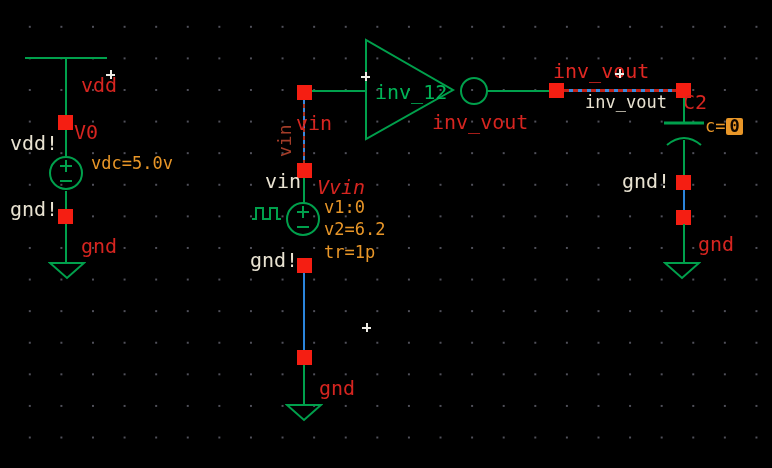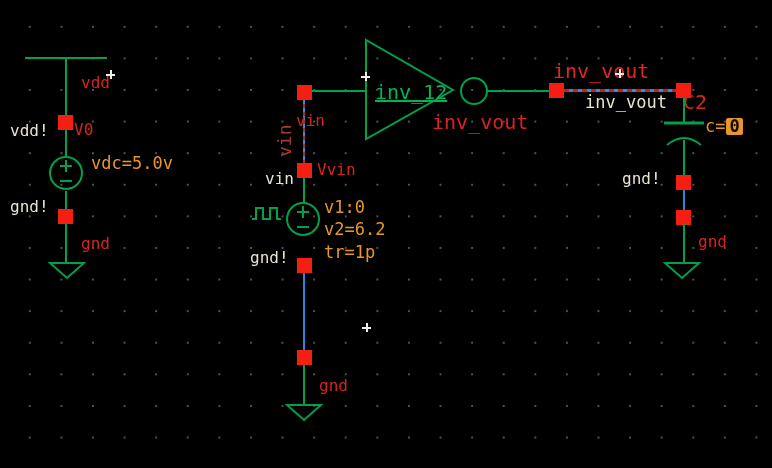--- a/index.html
+++ b/index.html
@@ -11,21 +11,21 @@
     background-position:14px 11px;
     font-family:"DejaVu Sans Mono",monospace;
   }
   .t{position:absolute;white-space:nowrap;line-height:1;letter-spacing:0px;}
   .red{color:#d62520;}
   .brightred{color:#e02722;}
   .white{color:#e9e3d2;}
   .orange{color:#e89628;}
   .greentxt{color:#00b457;}
   .darkred{color:#a23c28;}
-  .f16{font-size:16px;}
+  .f16{font-size:20px;}
   .f17{font-size:17px;}
   .f18{font-size:18px;}
   .f20{font-size:20px;}
   .wire{position:absolute;background:#00a04c;}
   .bluewire{position:absolute;background:#2b85dc;}
   .dashv{position:absolute;background:repeating-linear-gradient(180deg,#3a8ade 0 4px,#a83220 4px 8px);}
   .dashh{position:absolute;background:repeating-linear-gradient(90deg,#c32218 0 5px,#3a8ade 5px 9px);}
   .pin{position:absolute;width:15px;height:15px;background:#f51e12;}
   .pm{position:absolute;width:9px;height:9px;}
   .pm .h{position:absolute;left:0;top:4px;width:9px;height:2px;background:#efede6;}
@@ -42,21 +42,21 @@
 
   <div class="wire" style="left:25px;top:57px;width:82px;height:2px;"></div>
   <div class="wire" style="left:65px;top:57px;width:2px;height:59px;"></div>
   <div class="t red f16" style="left:81px;top:75px;">vdd</div>
   <div class="pm" style="left:106px;top:70px;">
       <div class="h"></div>
       <div class="v"></div>
     </div>
 
   <div class="pin" style="left:58px;top:115px;"></div>
-  <div class="t white f16" style="left:10px;top:123px;text-align:right;">vdd!</div>
+  <div class="t white f16" style="left:10px;top:133px;text-align:right;">vdd!</div>
   <div class="t red f16" style="left:74px;top:122px;text-align:center;">V0</div>
 
   <div class="wire" style="left:65px;top:130px;width:2px;height:26px;"></div>
   <svg class="sym" style="left:47px;top:154px;" width="38" height="38">
     <circle cx="19" cy="19" r="16" stroke="#00a04c" stroke-width="2" fill="none"></circle>
     <line x1="13" y1="12" x2="25" y2="12" stroke="#00a04c" stroke-width="2"></line>
     <line x1="19" y1="6" x2="19" y2="18" stroke="#00a04c" stroke-width="2"></line>
     <line x1="13" y1="27" x2="25" y2="27" stroke="#00a04c" stroke-width="2"></line>
   </svg>
   <div class="t orange f17" style="left:91px;top:155px;">vdc=5.0v</div>
@@ -72,21 +72,21 @@
   </svg>
 
   <div class="pin" style="left:297px;top:85px;"></div>
   <div class="wire" style="left:312px;top:90px;width:54px;height:2px;"></div>
   <div class="dashv" style="left:303px;top:100px;width:2px;height:63px;"></div>
   <div class="t darkred f18 rot" style="left:276px;top:157px;">vin</div>
   <div class="t red f16" style="left:296px;top:113px;">vin</div>
 
   <div class="pin" style="left:297px;top:163px;"></div>
   <div class="t white f16" style="left:265px;top:171px;">vin</div>
-  <div class="t red f16" style="left:317px;top:162px;">Vvin</div>
+  <div class="t red f16" style="left:317px;top:177px;font-style:italic;">Vvin</div>
 
   <div class="wire" style="left:303px;top:178px;width:2px;height:25px;"></div>
   <svg class="sym" style="left:251px;top:205px;" width="31" height="17">
     <polyline points="1,14 5,14 5,3 12,3 12,14 19,14 19,3 26,3 26,14 30,14" stroke="#00a04c" stroke-width="2" fill="none"></polyline>
   </svg>
   <svg class="sym" style="left:284px;top:200px;" width="38" height="38">
     <circle cx="19" cy="19" r="16" stroke="#00a04c" stroke-width="2" fill="none"></circle>
     <line x1="13" y1="12" x2="25" y2="12" stroke="#00a04c" stroke-width="2"></line>
     <line x1="19" y1="6" x2="19" y2="18" stroke="#00a04c" stroke-width="2"></line>
     <line x1="13" y1="27" x2="25" y2="27" stroke="#00a04c" stroke-width="2"></line>
@@ -110,21 +110,21 @@
     </div>
 
   <svg class="sym" style="left:364px;top:38px;" width="126" height="106">
     <polygon points="2,2 2,101 89,52" stroke="#00a04c" stroke-width="2" fill="none"></polygon>
     <circle cx="110" cy="53" r="13" stroke="#00a04c" stroke-width="2" fill="none"></circle>
   </svg>
   <div class="pm" style="left:361px;top:72px;">
       <div class="h"></div>
       <div class="v"></div>
     </div>
-  <div class="t greentxt f20" style="left:375px;top:82px;text-decoration:underline;">inv_12</div>
+  <div class="t greentxt f20" style="left:375px;top:82px;">inv_12</div>
   <div class="t red f20" style="left:432px;top:112px;">inv_vout</div>
   <div class="wire" style="left:487px;top:90px;width:63px;height:2px;"></div>
 
   <div class="pin" style="left:549px;top:83px;"></div>
   <div class="t brightred f20" style="left:553px;top:61px;">inv_vout</div>
   <div class="pm" style="left:615px;top:69px;">
       <div class="h"></div>
       <div class="v"></div>
     </div>
   <div class="dashh" style="left:564px;top:89px;width:113px;height:3px;"></div>

